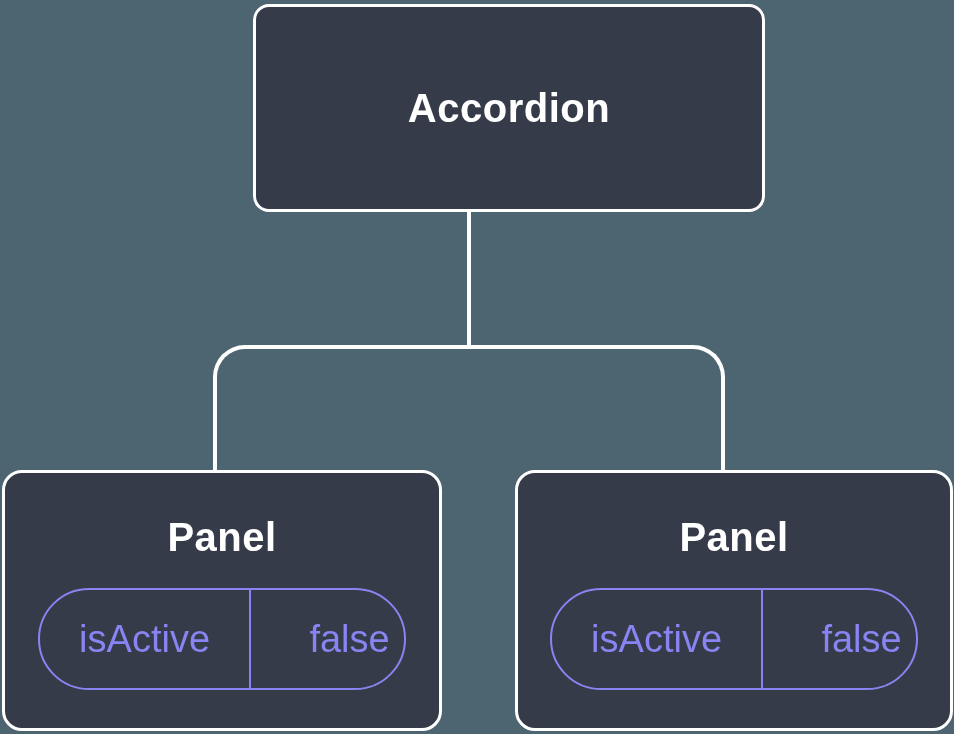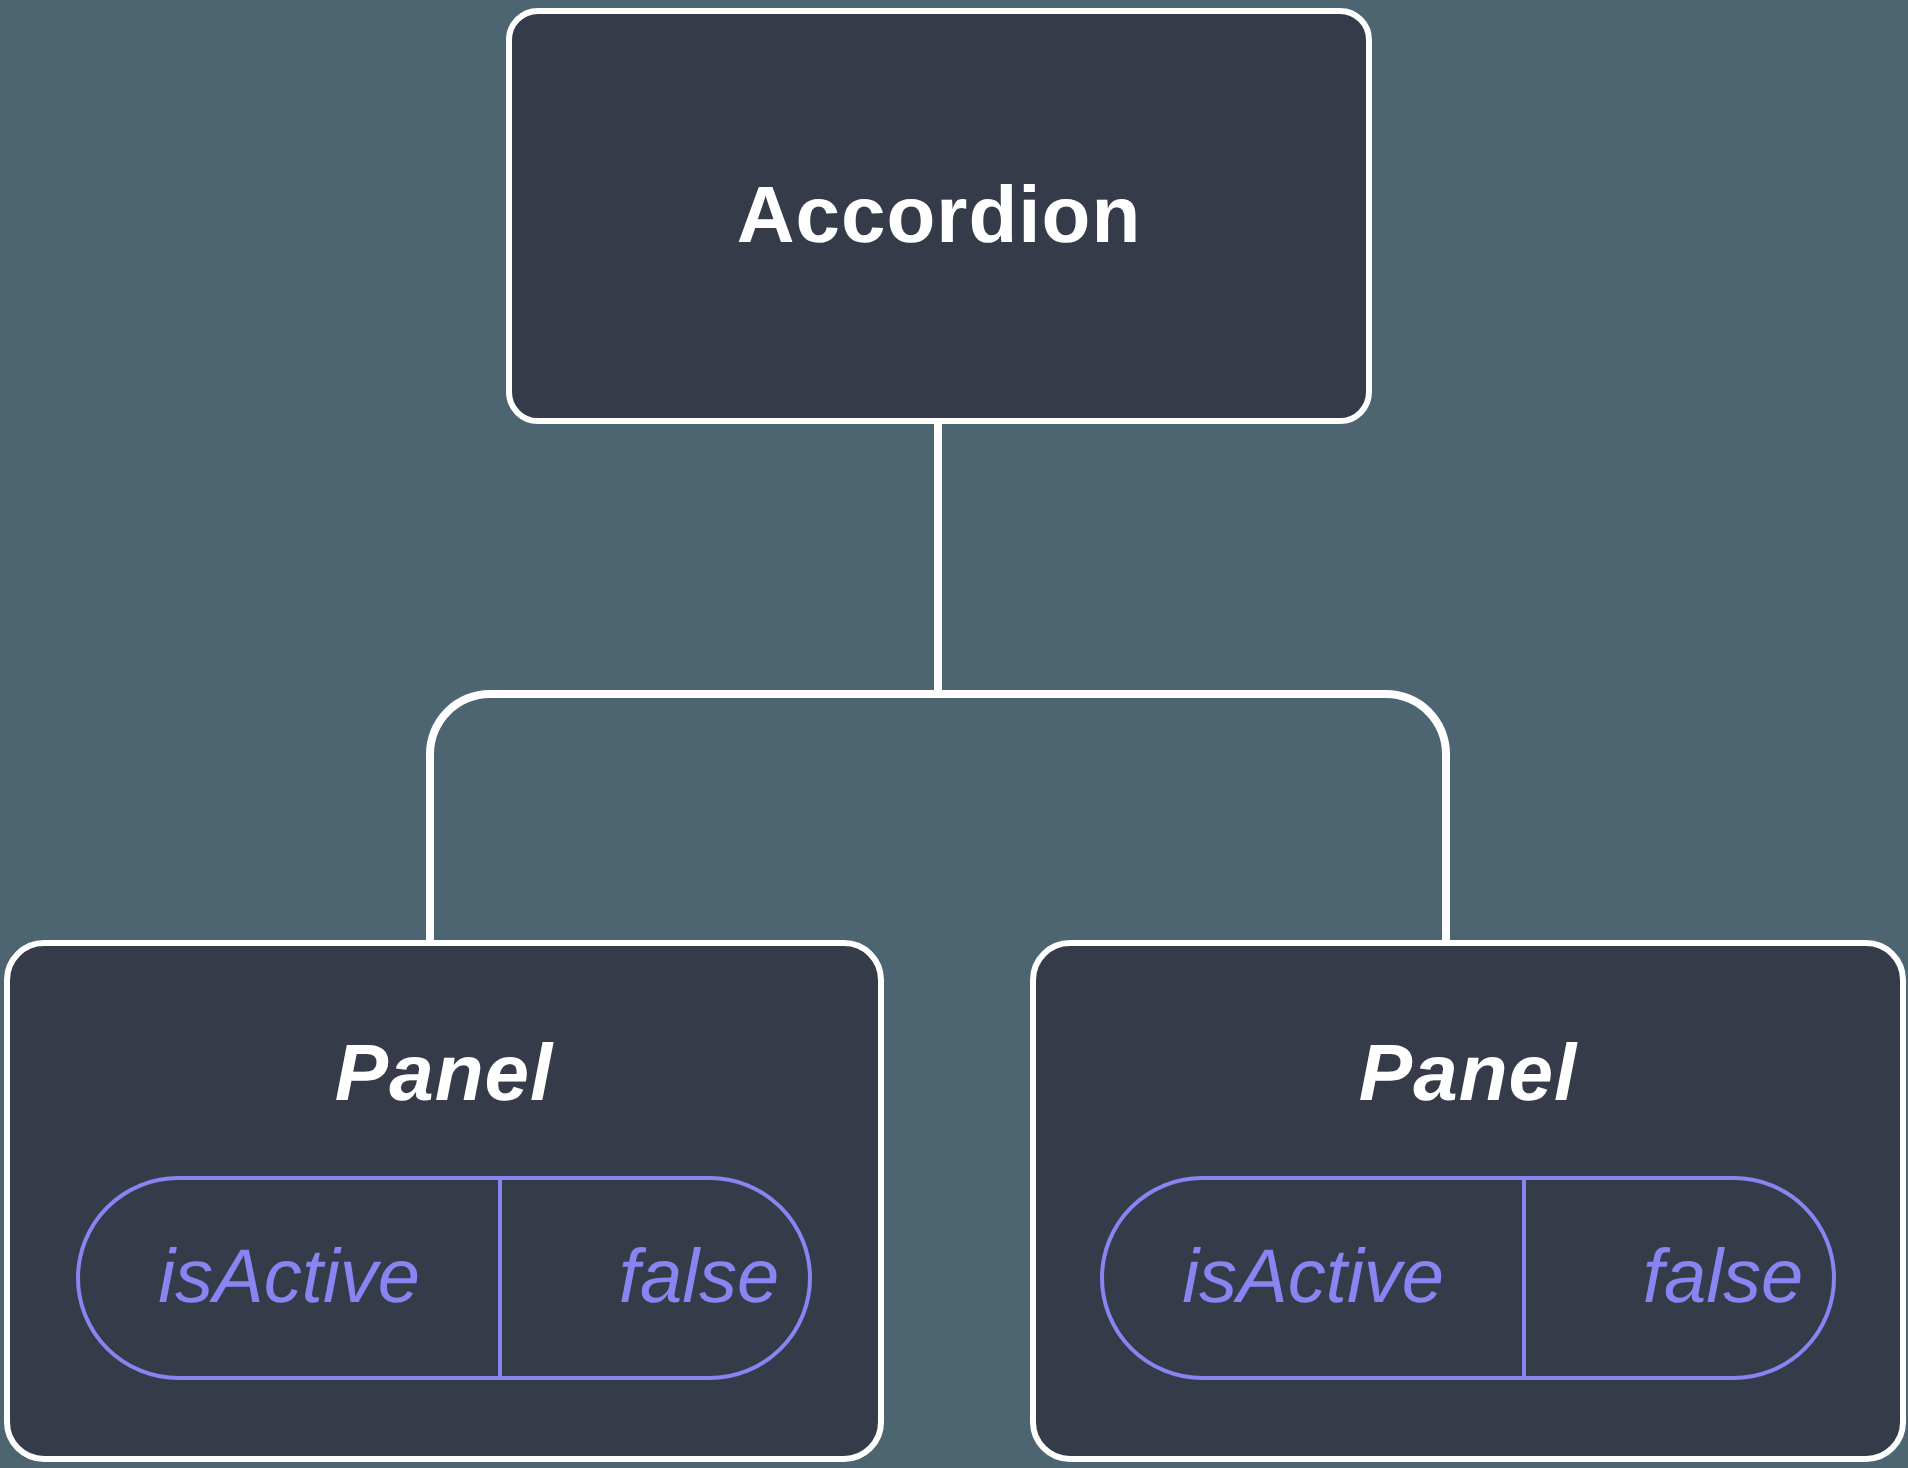--- a/index.html
+++ b/index.html
@@ -15,21 +15,21 @@
     position: absolute;
     background: #353B48;
     border: 3px solid #FFFFFF;
     box-sizing: border-box;
     display: flex;
     align-items: center;
     justify-content: center;
   }
   .root-node {
     left: 253px; top: 4px;
-    width: 433px; height: 208px;
+    width: 512px; height: 208px;
     border-radius: 16px;
   }
   .node-title {
     color: #FFFFFF;
     font-size: 40px;
     font-weight: 600;
     letter-spacing: 0.5px;
     white-space: nowrap;
   }
   
@@ -47,21 +47,20 @@
     border: 4px solid #FFFFFF;
     border-bottom: none;
     border-radius: 32px 32px 0 0;
   }
   .panel {
     top: 470px;
     height: 261px;
     border-radius: 20px;
     flex-direction: column;
     justify-content: flex-start;
-    font-style: italic;
   }
   .panel-left  { left: 2px;   width: 440px; }
   .panel-right { left: 515px; width: 438px; }
   .panel .node-title { margin-top: 42px; }
   .pill {
     margin-top: 28px;
     width: 368px; height: 102px;
     box-sizing: border-box;
     border: 2px solid #8885F2;
     border-radius: 51px;

